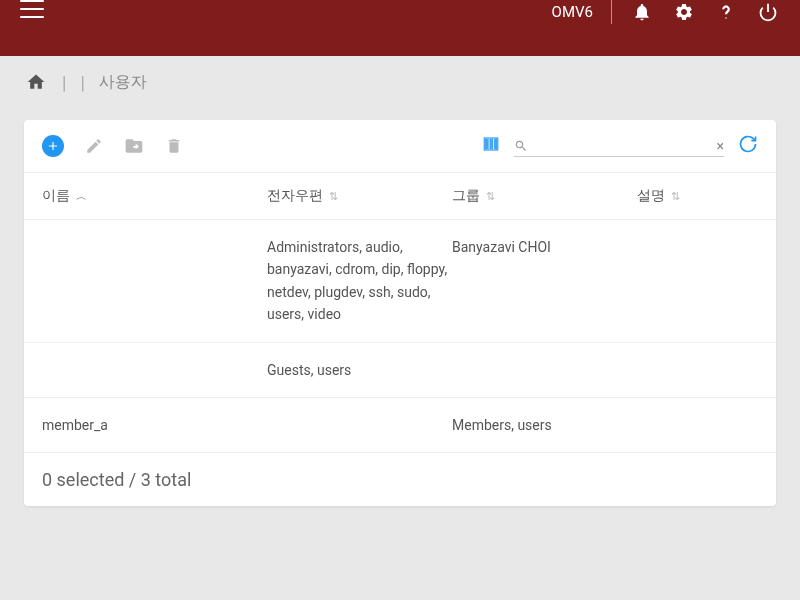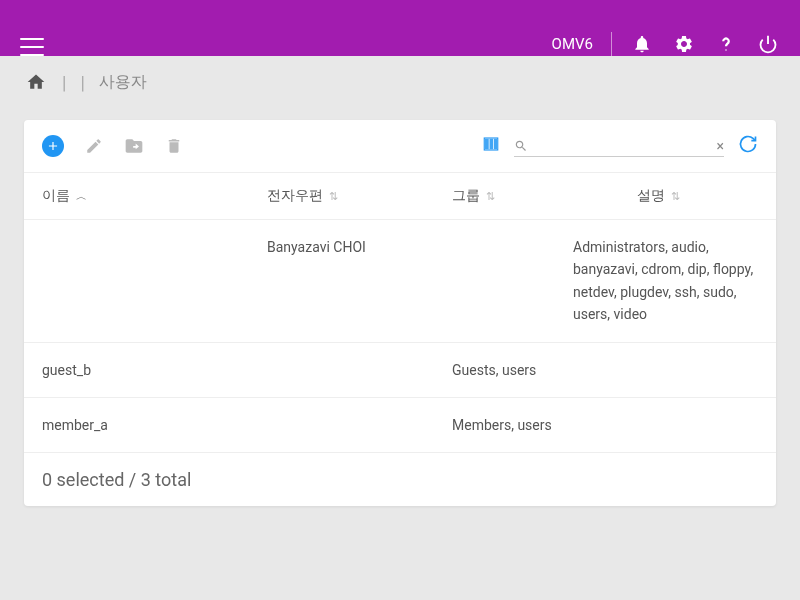--- a/index.html
+++ b/index.html
@@ -4,24 +4,24 @@
   <style>
     * { margin: 0; padding: 0; box-sizing: border-box; }
     body {
       font-family: -apple-system, BlinkMacSystemFont, "Segoe UI", Roboto, sans-serif;
       background: #e8e8e8;
       width: 800px;
       height: 600px;
       overflow: hidden;
     }
     .topbar {
-      background: #a21caf;
+      background: #7f1d1d;
       height: 56px;
       display: flex;
-      align-items: flex-end;
+      align-items: flex-start;
       padding: 0 20px;
       color: white;
     }
     .topbar-left { display: flex; align-items: center; }
     .topbar-right { margin-left: auto; display: flex; align-items: center; gap: 18px; }
     .hamburger {
       cursor: pointer;
       width: 24px;
       height: 18px;
       display: flex;
@@ -227,26 +227,25 @@
       <span class="sort-ind">⇅</span>
     </div>
     <div class="th col-desc">
       <span>설명</span>
       <span class="sort-ind">⇅</span>
     </div>
   </div>
 
   <div class="table-row">
     <div class="cell col-email"></div>
+    <div class="cell col-groups">Administrators, audio, banyazavi, cdrom, dip, floppy, netdev, plugdev, ssh, sudo, users, video</div>
     <div class="cell col-desc">Banyazavi CHOI</div>
-    <div class="cell col-groups">Administrators, audio, banyazavi, cdrom, dip, floppy, netdev, plugdev, ssh, sudo, users, video</div>
   </div>
 
   <div class="table-row">
-    <div class="cell col-name">guest_b</div>
     <div class="cell col-email"></div>
     <div class="cell col-groups">Guests, users</div>
     <div class="cell col-desc"></div>
   </div>
 
   <div class="table-row">
     <div class="cell col-name">member_a</div>
     <div class="cell col-email"></div>
     <div class="cell col-groups">Members, users</div>
     <div class="cell col-desc"></div>

